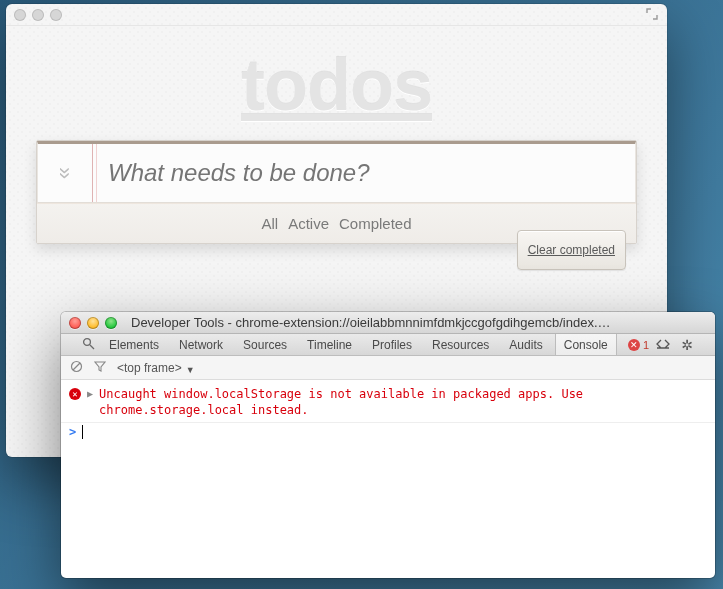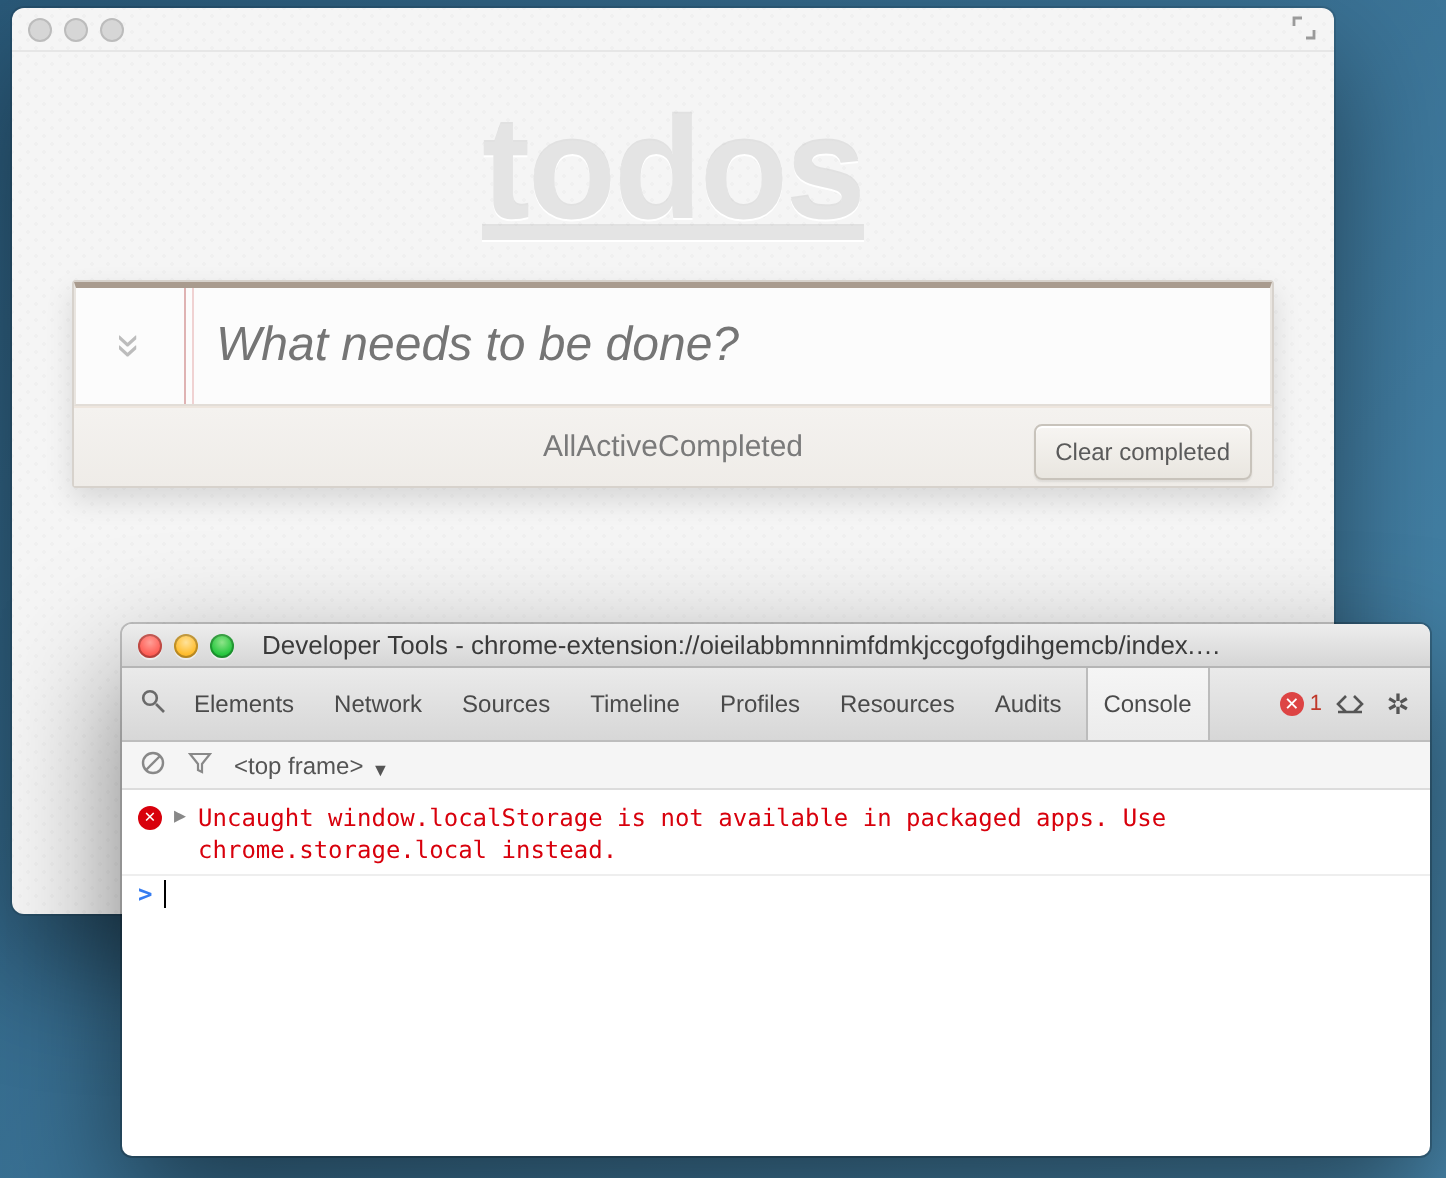--- a/index.html
+++ b/index.html
@@ -88,33 +88,34 @@
   }
   .footer {
     height: 40px;
     display: flex; align-items: center; justify-content: center;
     gap: 12px;
     position: relative;
     background: linear-gradient(#f4f2ef,#efece8);
     border-top: 1px solid #eee6de;
     font-size: 15px; color: #7a7a7a;
   }
-  .filters { display: flex; }
+  .filters { display: flex; gap: 10px; }
   .filters span { cursor: pointer; }
   .clear-btn {
-    position: absolute; right: 10px; top: 8px;
-    height: 28px;
+    position: absolute; right: 10px; top: 26px;
+    height: 40px;
     padding: 0 10px;
     font-size: 12px;
     color: #5a5a5a;
     background: linear-gradient(#f7f5f2,#e9e6e0);
     border: 1px solid #c8c3bb;
     border-radius: 4px;
     box-shadow: 0 1px 0 #fff inset, 0 1px 1px rgba(0,0,0,.08);
     cursor: pointer;
+    text-decoration: underline;
   }
 
   
   .devtools {
     position: absolute;
     top: 312px; left: 61px;
     width: 654px; height: 266px;
     background: #fff;
     border-radius: 5px;
     box-shadow: 0 25px 60px rgba(0,0,0,.5), 0 0 0 1px rgba(0,0,0,.2);
@@ -136,25 +137,25 @@
   .dot.y { background: radial-gradient(circle at 50% 35%, #ffe29a, #ffbd2e 60%, #dea123);}
   .dot.g { background: radial-gradient(circle at 50% 35%, #8fe48a, #28c840 60%, #1aaa32);}
   .dt-title {
     position: absolute; left: 0; right: 0; text-align: center;
     font-size: 13px; color: #3a3a3a; font-weight: 400;
     pointer-events: none;
     white-space: nowrap; overflow: hidden; text-overflow: ellipsis;
     padding: 0 104px 0 70px;
   }
   .dt-tabs {
-    height: 37px;
+    height: 22px;
     background: linear-gradient(#eaeaea,#d7d7d7);
     border-bottom: 1px solid #bdbdbd;
     display: flex; align-items: center;
-    padding: 0 6px;
+    padding: 0 18px;
     gap: 4px;
     font-size: 12px;
     color: #4a4a4a;
   }
   .dt-tabs .mag {
     width: 18px; text-align: center; color: #6a6a6a; cursor: pointer;
   }
   .dt-tabs .tab { padding: 0 8px; height: 100%; display: flex; align-items: center; cursor: pointer; }
   .dt-tabs .tab.active { background: linear-gradient(#f5f5f5,#ececec); border-left:1px solid #bcbcbc; border-right:1px solid #bcbcbc;}
   .dt-tabs .spacer { flex: 1; }

